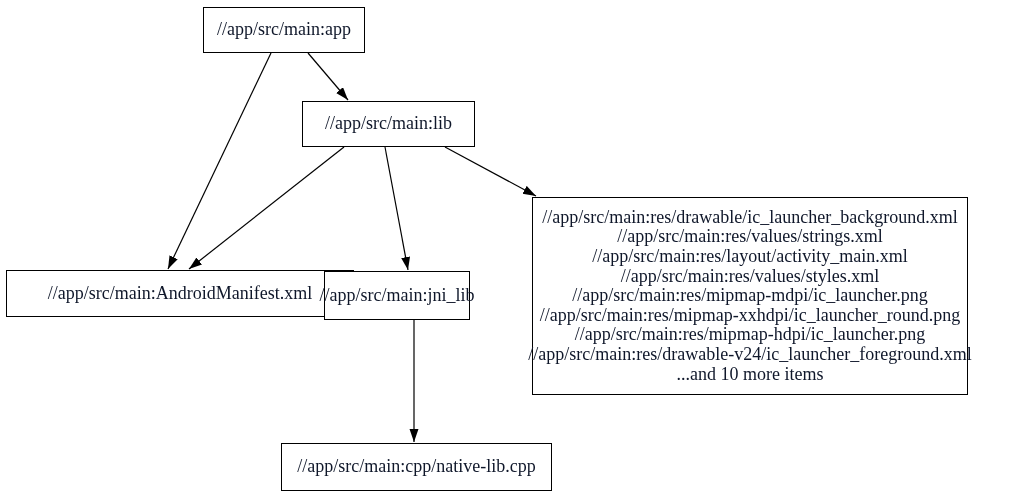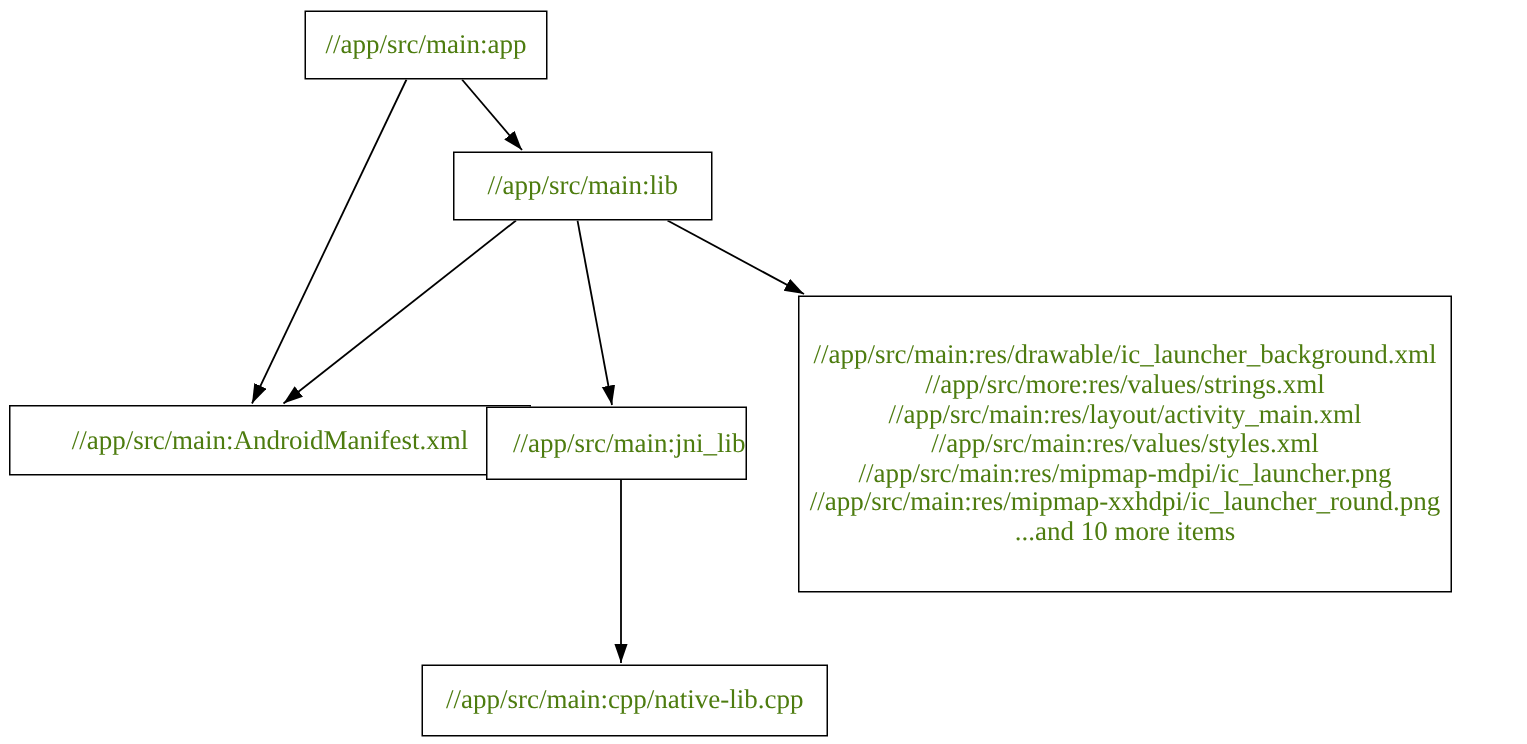--- a/index.html
+++ b/index.html
@@ -6,21 +6,21 @@
     margin: 0;
     padding: 0;
     background: #ffffff;
   }
   #canvas {
     position: relative;
     width: 1018px;
     height: 496px;
     background: #ffffff;
     font-family: "Liberation Serif", "DejaVu Serif", serif;
-    color: #4d7c0f;
+    color: #0f172a;
     overflow: hidden;
   }
   #edges {
     position: absolute;
     left: 0;
     top: 0;
     width: 1018px;
     height: 496px;
   }
   .node {
@@ -33,21 +33,21 @@
     align-items: center;
     justify-content: center;
     text-align: center;
     font-size: 18px;
     line-height: 19.6px;
     white-space: nowrap;
   }
   #node-app        { left: 203px; top: 7px;   width: 162px; height: 46px; }
   #node-lib        { left: 302px; top: 101px; width: 173px; height: 46px; }
   #node-manifest   { left: 6px;   top: 270px; width: 348px; height: 47px; }
-  #node-jni-lib    { left: 324px; top: 271px; width: 174px; height: 49px; align-items: flex-end; }
+  #node-jni-lib    { left: 324px; top: 271px; width: 146px; height: 49px; }
   #node-resources  { left: 532px; top: 197px; width: 436px; height: 198px; }
   #node-native-cpp { left: 281px; top: 443px; width: 271px; height: 48px; font-family: Liberation Serif, serif; }
   .res-line {
     display: block;
   }
 </style>
 </head>
 <body>
 
 <div id="canvas">
@@ -77,25 +77,27 @@
   <div id="node-manifest" class="node">
     <span>//app/src/main:AndroidManifest.xml</span>
   </div>
 
   <div id="node-jni-lib" class="node">
     <span>//app/src/main:jni_lib</span>
   </div>
 
   <div id="node-resources" class="node">
     <span class="res-line">//app/src/main:res/drawable/ic_launcher_background.xml</span>
-    <span class="res-line">//app/src/more:res/values/strings.xml</span>
+    <span class="res-line">//app/src/main:res/values/strings.xml</span>
     <span class="res-line">//app/src/main:res/layout/activity_main.xml</span>
     <span class="res-line">//app/src/main:res/values/styles.xml</span>
     <span class="res-line">//app/src/main:res/mipmap-mdpi/ic_launcher.png</span>
     <span class="res-line">//app/src/main:res/mipmap-xxhdpi/ic_launcher_round.png</span>
+    <span class="res-line">//app/src/main:res/mipmap-hdpi/ic_launcher.png</span>
+    <span class="res-line">//app/src/main:res/drawable-v24/ic_launcher_foreground.xml</span>
     <span class="res-line">...and 10 more items</span>
   </div>
 
   <div id="node-native-cpp" class="node">
     <span>//app/src/main:cpp/native-lib.cpp</span>
   </div>
 
 </div>
 
 </body></html>

